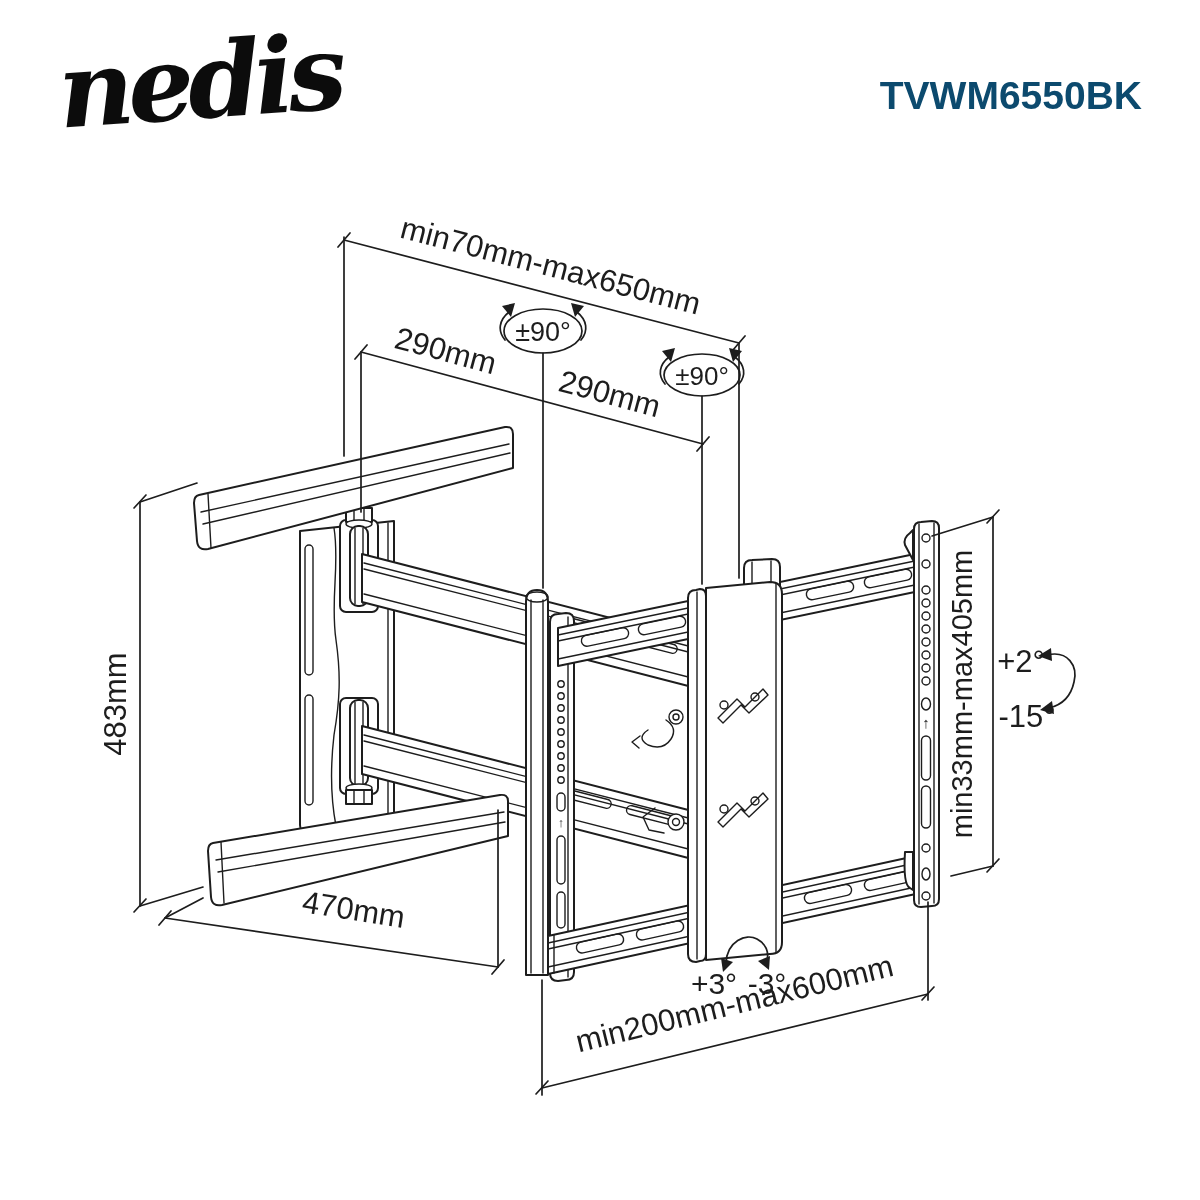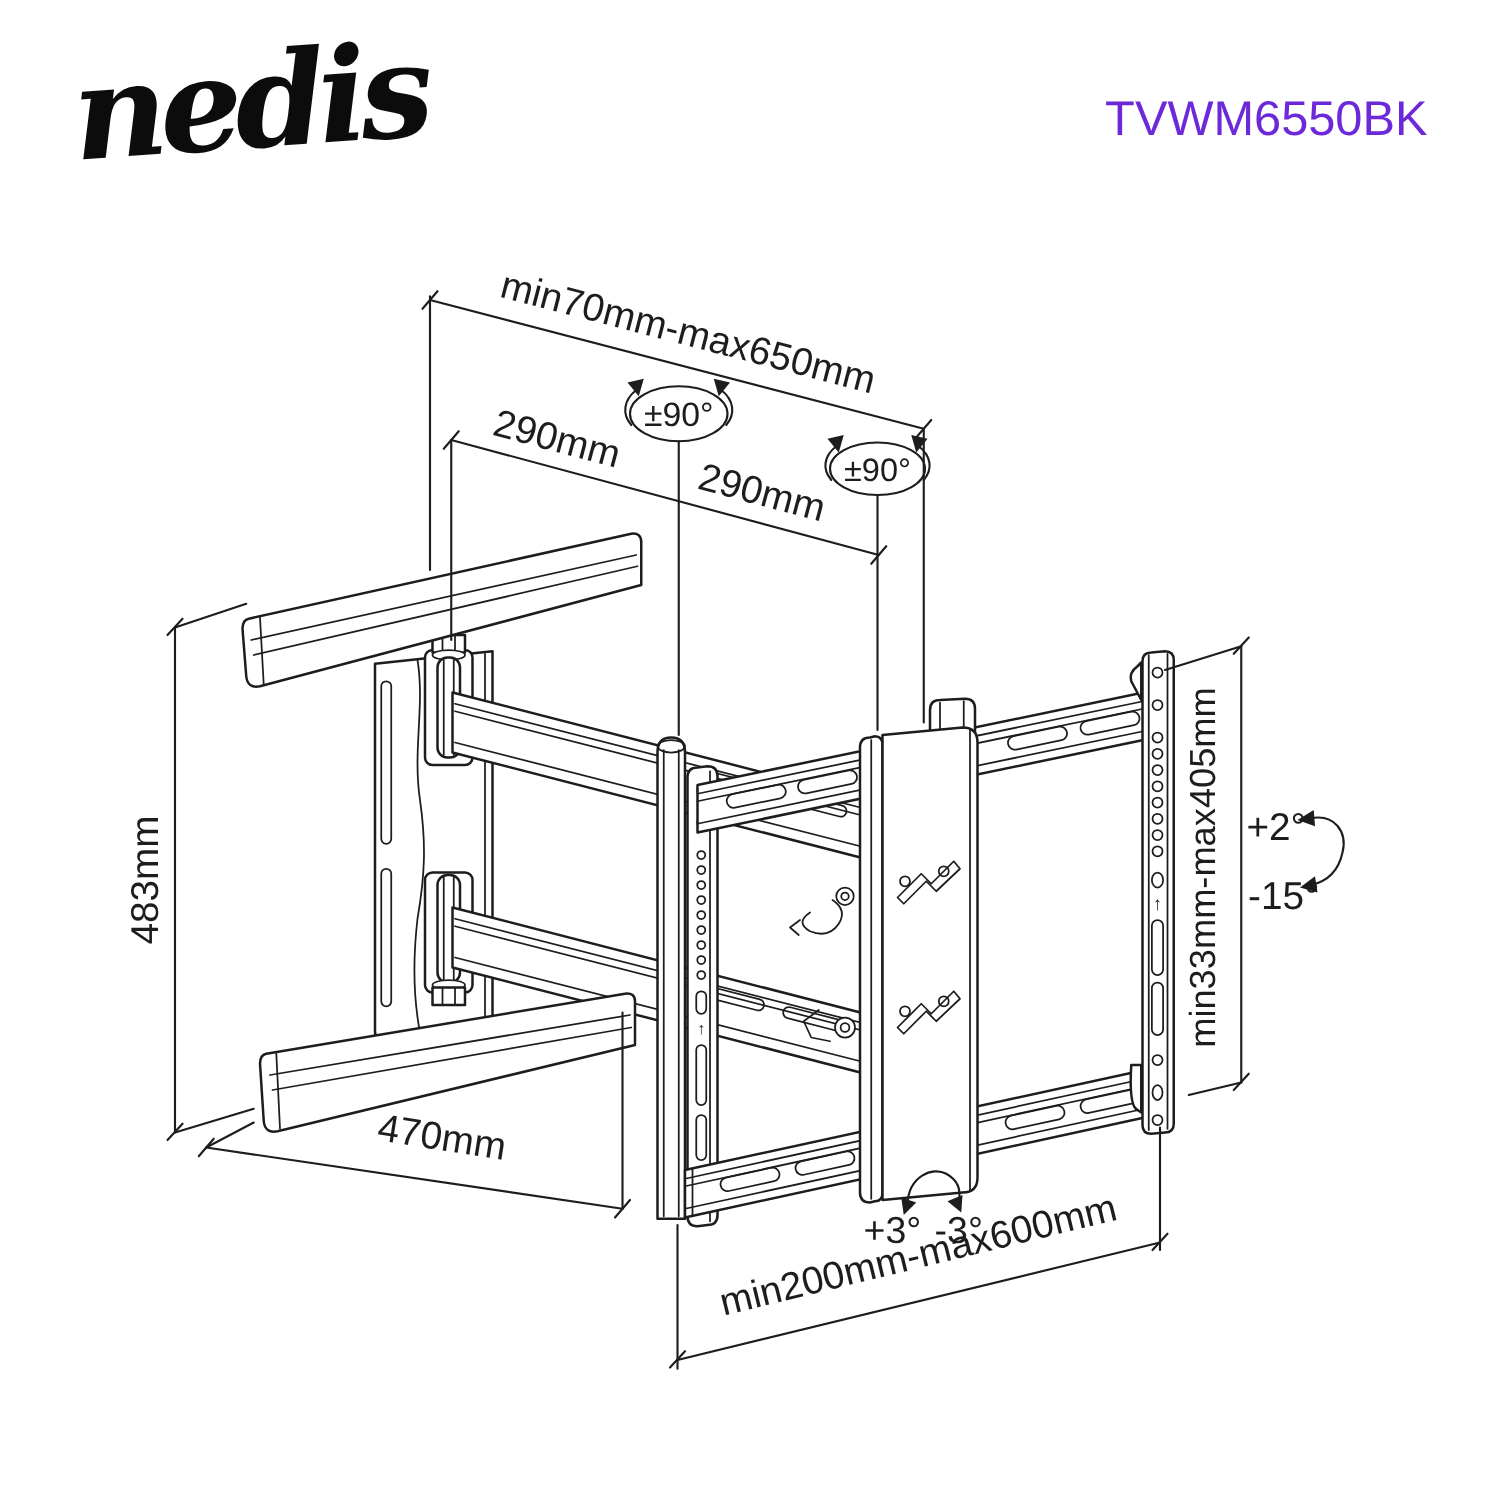--- a/index.html
+++ b/index.html
@@ -3,21 +3,21 @@
 <meta charset="utf-8">
 <style>
   html,body{margin:0;padding:0;background:#fff;}
   #canvas{position:relative;width:1200px;height:1200px;background:#ffffff;overflow:hidden;
           font-family:"Liberation Sans","DejaVu Sans",sans-serif;}
   #brand-logo{position:absolute;left:58px;top:30px;
       font-family:"DejaVu Serif","Liberation Serif",serif;
       font-style:italic;font-weight:700;font-size:104px;line-height:1;
       letter-spacing:-6px;color:#0c0c0c;transform:rotate(-4deg);}
   #product-code{position:absolute;right:58px;top:74px;
-      font-weight:400;font-size:39px;color:#6d28d9;letter-spacing:0px;}
+      font-weight:700;font-size:39px;color:#0c4a6e;letter-spacing:0px;}
   svg{position:absolute;left:0;top:0;}
   .st{stroke:#1d1d1d;stroke-width:2;fill:none;stroke-linejoin:round;stroke-linecap:round;}
   .wh{fill:#ffffff;}
   .thin{stroke-width:1.4;}
   .dim{stroke:#1d1d1d;stroke-width:1.7;fill:none;stroke-linecap:round;}
   .lbl{fill:#1d1d1d;stroke:none;font-family:"Liberation Sans","DejaVu Sans",sans-serif;}
   .ah{fill:#1d1d1d;stroke:none;}
 </style>
 </head>
 <body>

